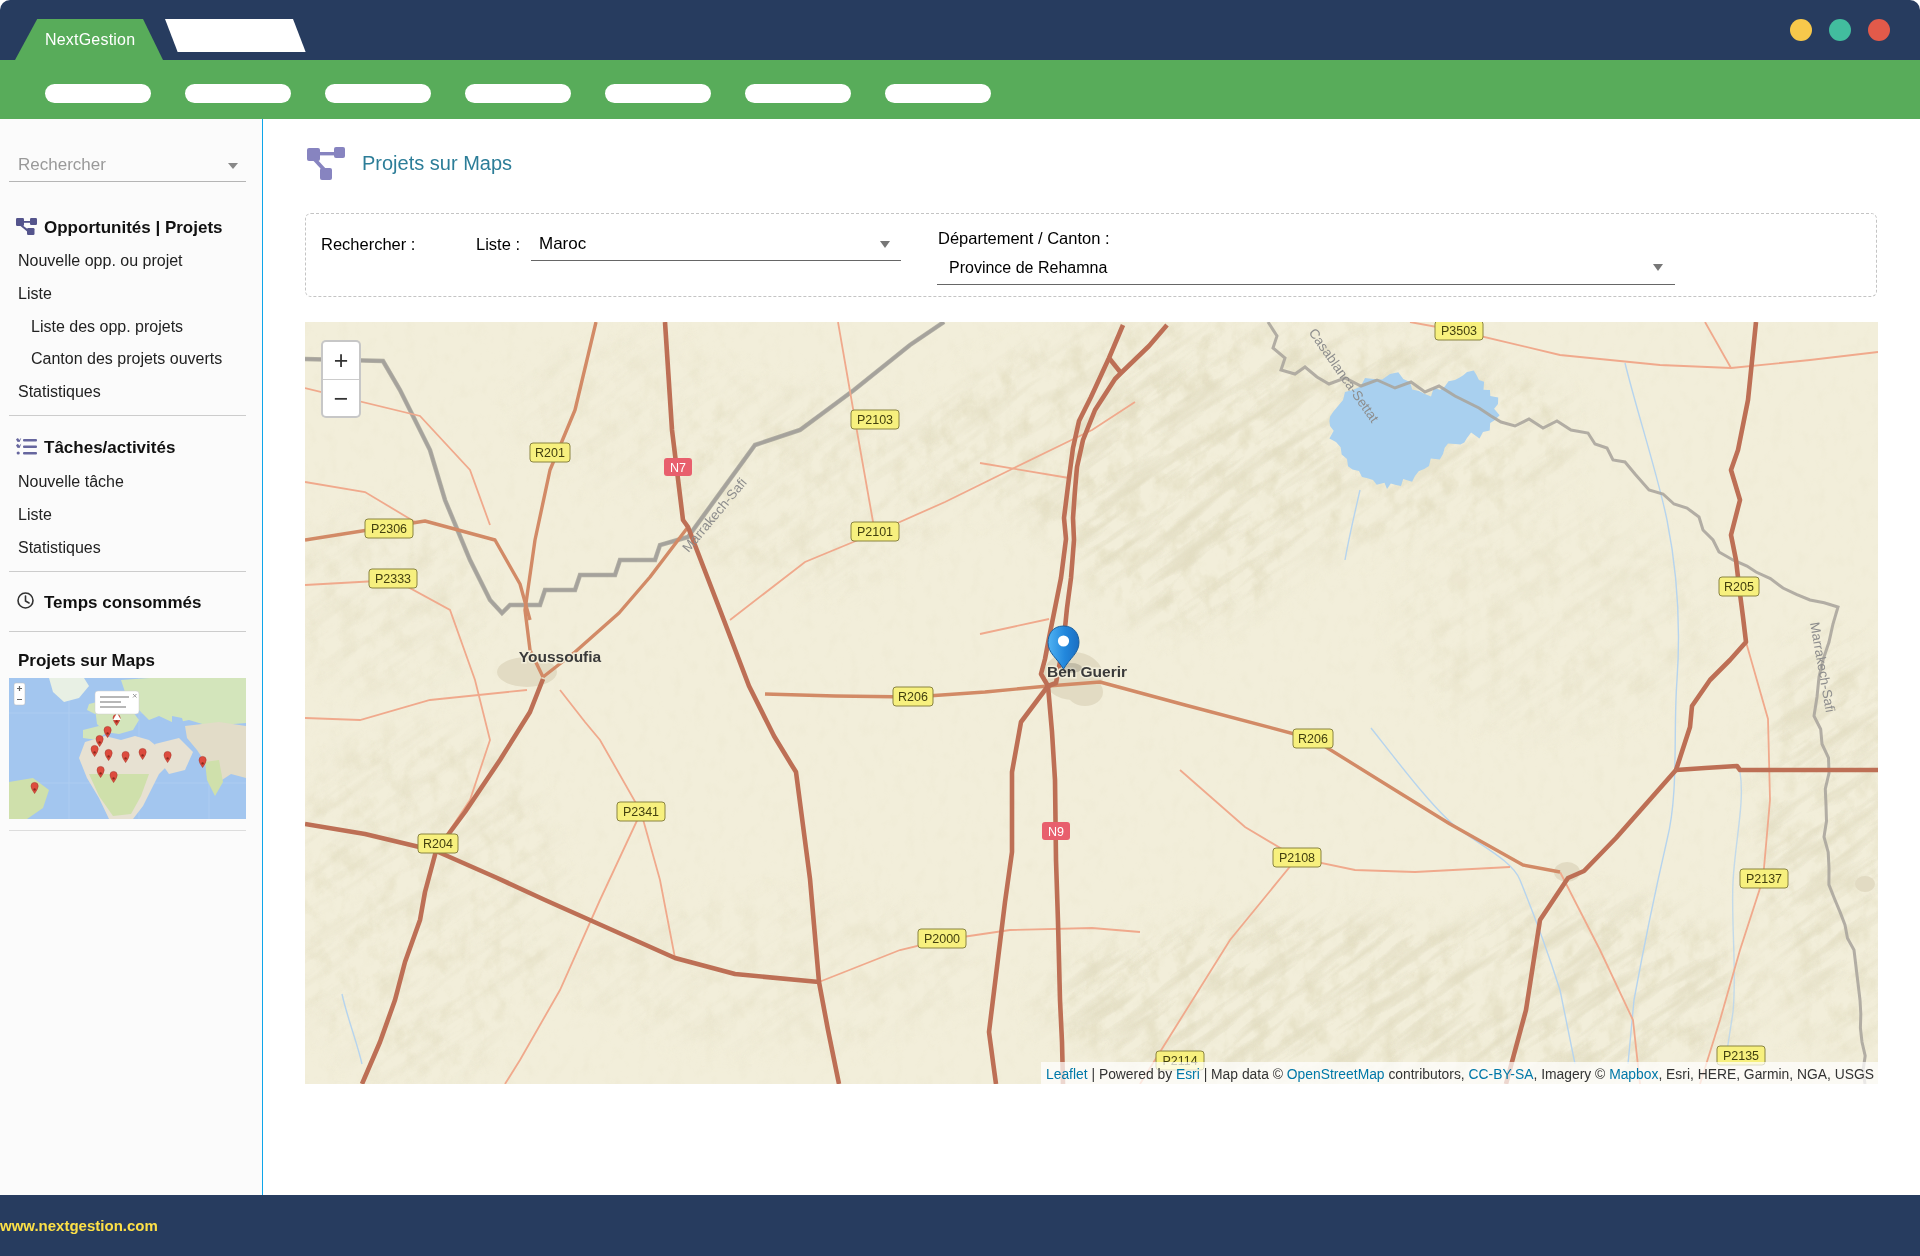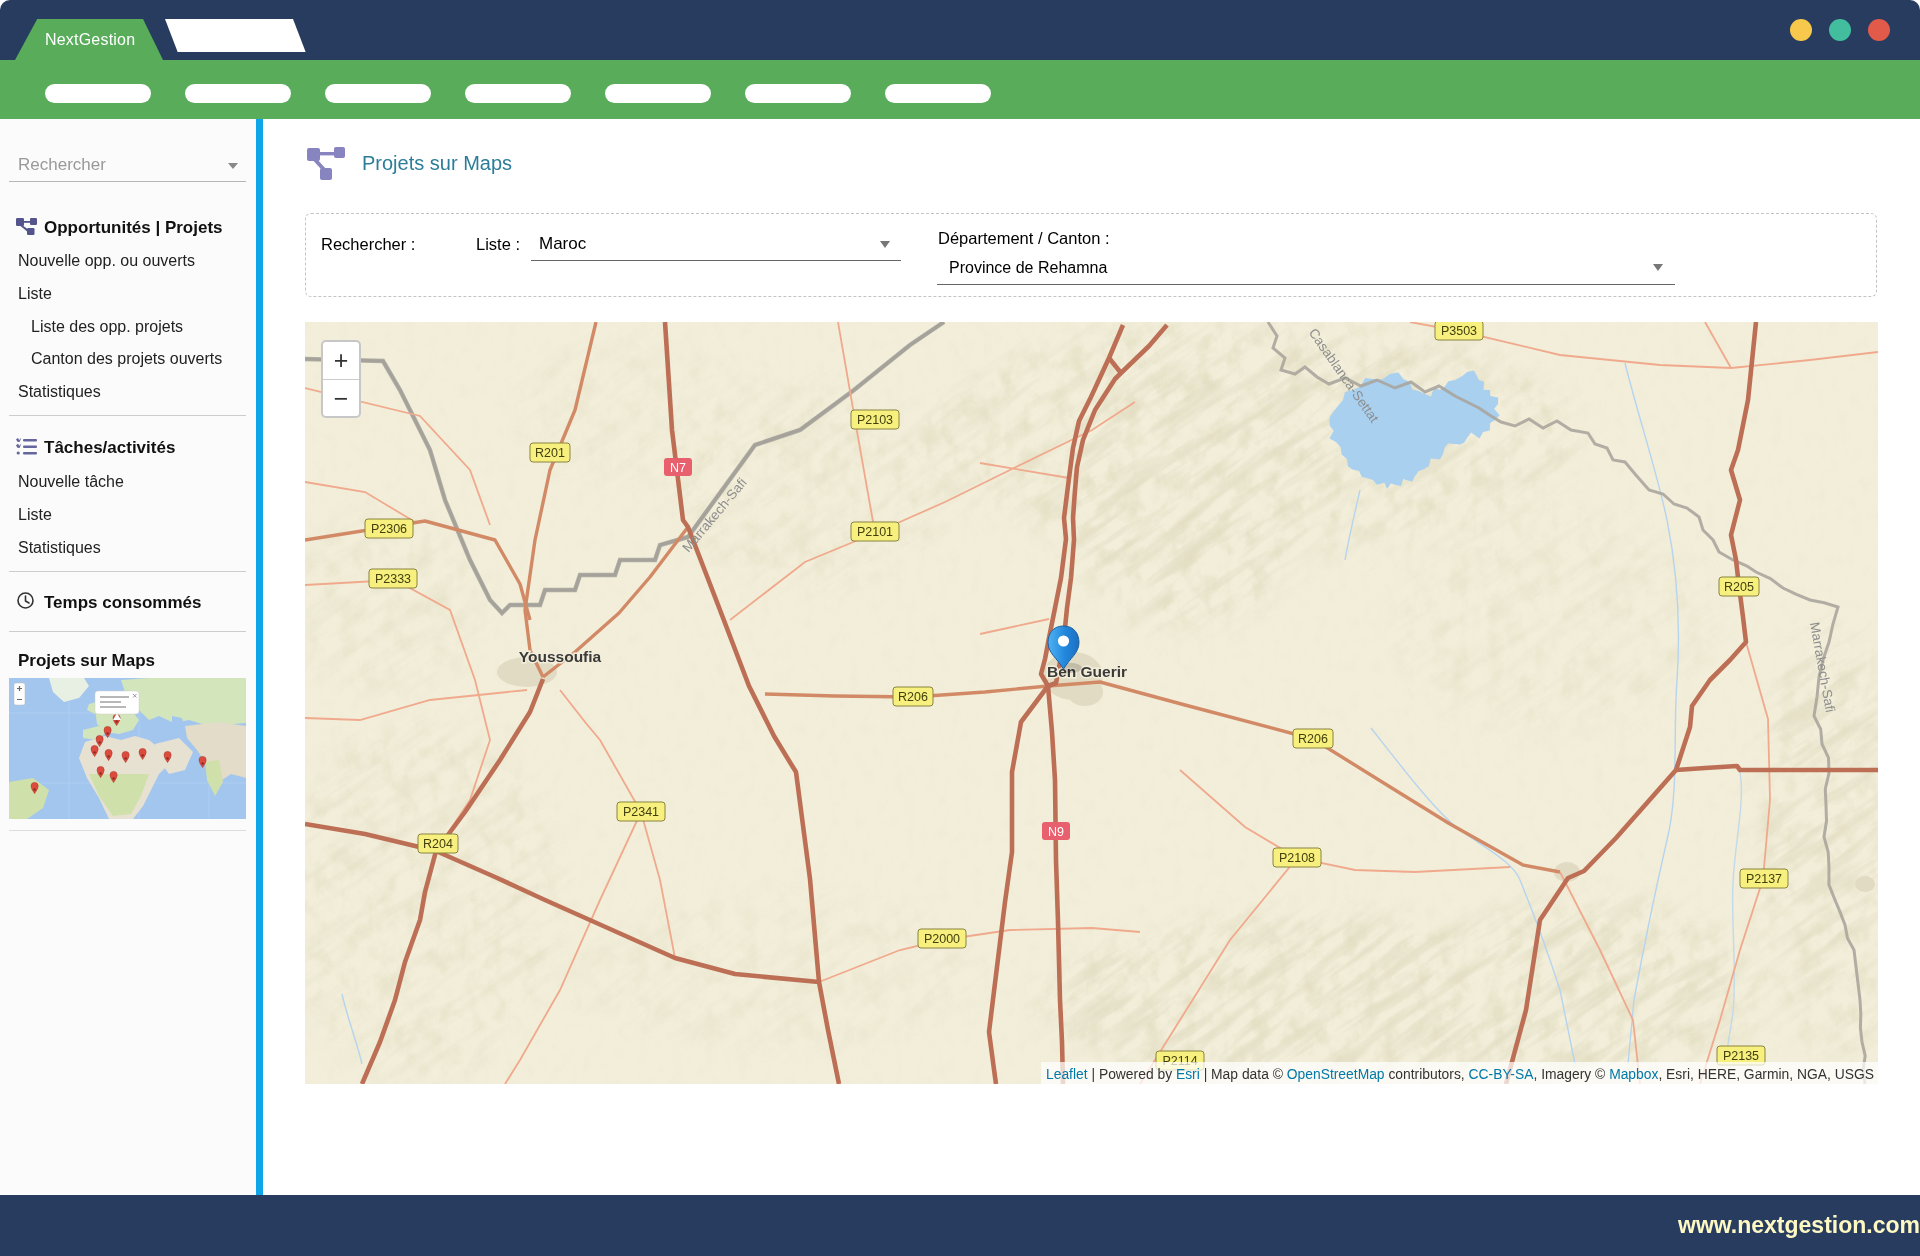--- a/index.html
+++ b/index.html
@@ -9,37 +9,37 @@
 #topbar{position:absolute;left:0;top:0;width:1920px;height:60px;background:#273c5f;border-radius:10px 10px 0 0}
 #tab{position:absolute;left:15px;top:19px;width:148px;height:41px;background:#58ac5a;-webkit-clip-path:polygon(15% 0,86.5% 0,100% 100%,0 100%);clip-path:polygon(15% 0,86.5% 0,100% 100%,0 100%)}
 #tab span{position:absolute;left:30px;top:12px;color:#fff;font-size:16px;font-weight:400;letter-spacing:.2px}
 #para{position:absolute;left:165px;top:19px;width:128px;height:33px;background:#fff;transform:skewX(21deg);transform-origin:0 0}
 .circ{position:absolute;top:19px;width:22px;height:22px;border-radius:50%}
 #c1{left:1790px;background:#f7c84b}
 #c2{left:1829px;background:#42bd9e}
 #c3{left:1868px;background:#e25a4a}
 #greenbar{position:absolute;left:0;top:60px;width:1920px;height:59px;background:#58ac5a}
 .pill{position:absolute;top:24px;height:19px;width:106px;background:#fff;border-radius:10px}
-#sidebar{position:absolute;left:0;top:119px;width:263px;height:1076px;background:#fbfbfb;border-right:7px solid #0ea5e9}
+#sidebar{position:absolute;left:0;top:119px;width:263px;height:1076px;background:#fbfbfb;border-right:1px solid #0ea5e9}
 .sb-t{position:absolute;font-size:16px;color:#222;white-space:nowrap}
 .sb-h{position:absolute;font-size:17px;font-weight:700;color:#111;white-space:nowrap}
 .sb-div{position:absolute;left:9px;width:237px;height:1px;background:#ccc}
 #main{position:absolute;left:264px;top:119px;width:1656px;height:1076px;background:#fff}
 #hicon{position:absolute;left:305px;top:147px}
 #htitle{position:absolute;left:362px;top:152px;font-size:20px;color:#2c7d98}
 #panel{position:absolute;left:305px;top:213px;width:1572px;height:84px;border:1px dashed #c4c4c4;border-radius:6px;background:#fff}
 .pl{position:absolute;font-size:16.5px;color:#000000;white-space:nowrap}
 .sel-line{position:absolute;height:1px;background:#666}
 .caret{position:absolute;width:0;height:0;border-left:5.5px solid transparent;border-right:5.5px solid transparent;border-top:7px solid #777}
 #mapwrap{position:absolute;left:305px;top:322px;width:1573px;height:762px}
 #zoomctl{position:absolute;left:321px;top:340px;width:40px;height:78px;background:#fff;border:2px solid rgba(0,0,0,.22);border-radius:5px}
 #zoomctl .zi{position:absolute;left:0;width:36px;text-align:center;color:#333;font-size:25px;font-weight:400;line-height:37px}
 #zoomctl .sep{position:absolute;left:0;top:37px;width:36px;height:1px;background:#ccc}
 #footer{position:absolute;left:0;top:1195px;width:1920px;height:61px;background:#273c5f}
-#footer div{width:100%;text-align:right;line-height:61px;color:#fef9c3;font-size:23px;font-weight:700}
+#footer div{width:100%;text-align:left;line-height:61px;color:#fde047;font-size:15px;font-weight:700}
 </style>
 </head>
 <body>
 <div id="win">
   <div id="topbar">
     <div id="tab">
         <span>NextGestion</span>
       </div>
     <div id="para"></div>
     <div class="circ" id="c1"></div>
@@ -63,21 +63,21 @@
     <svg class="abs" style="left:16px;top:99px" width="22" height="17" viewBox="0 0 22 17">
       <g fill="#54548c">
         <rect x="0" y="0" width="8" height="8" rx="1.2"></rect>
         <rect x="14" y="0" width="7" height="7" rx="1.2"></rect>
         <rect x="11" y="10" width="7.5" height="7" rx="1.2"></rect>
         <path d="M7 3 L16 3 L16 4.8 L7 4.8 Z"></path>
         <path d="M5.5 6.5 L13.5 12.5 L12 14.2 L4.5 8 Z"></path>
       </g>
     </svg>
     <div class="sb-h" style="left:44px;top:99px">Opportunités | Projets</div>
-    <div class="sb-t" style="left:18px;top:133px">Nouvelle opp. ou ouverts</div>
+    <div class="sb-t" style="left:18px;top:133px">Nouvelle opp. ou projet</div>
     <div class="sb-t" style="left:18px;top:166px">Liste</div>
     <div class="sb-t" style="left:31px;top:199px">Liste des opp. projets</div>
     <div class="sb-t" style="left:31px;top:231px">Canton des projets ouverts</div>
     <div class="sb-t" style="left:18px;top:264px">Statistiques</div>
     <div class="sb-div" style="top:296px"></div>
     <svg class="abs" style="left:16px;top:319px" width="22" height="18" viewBox="0 0 22 18">
       <g fill="#66669e">
         <path d="M0 1.5 L2.2 0 L3.6 2.2 L6 -0.5 L4 4.5 L1.5 4.2 Z" transform="scale(0.9)"></path>
         <rect x="7" y="1" width="14" height="2.6" rx="1"></rect>
         <path d="M0 8 L2.2 6.5 L3.6 8.7 L6 6 L4 11 L1.5 10.7 Z" transform="scale(0.9)"></path>

